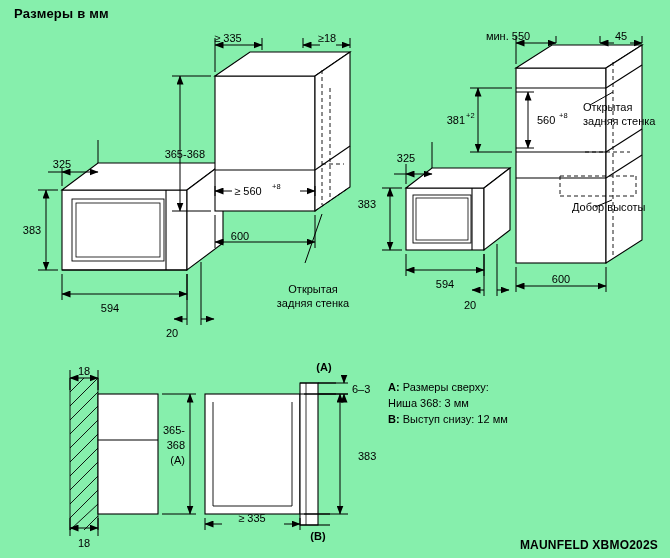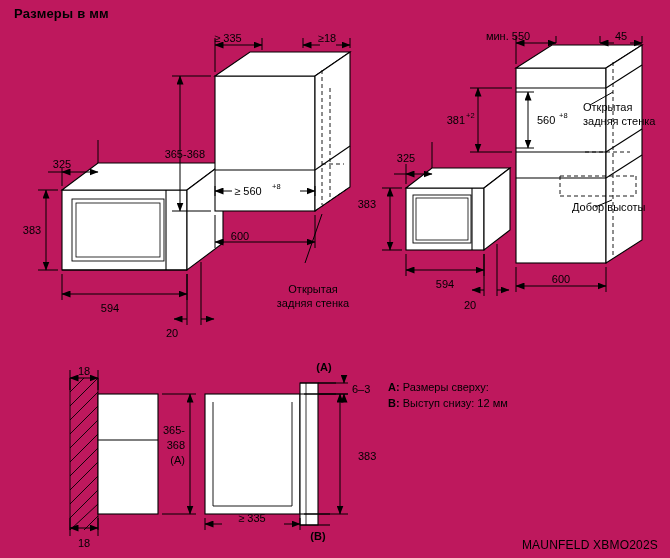--- a/index.html
+++ b/index.html
@@ -9,36 +9,36 @@
   }
   body {
     font-family: "Liberation Sans", sans-serif;
     color: #000000;
   }
   #page {
     position: relative;
     width: 670px;
     height: 558px;
     overflow: hidden;
-    background: #be185d;
+    background: #86efac;
   }
   #title {
     position: absolute;
     left: 14px;
     top: 6px;
     font-size: 13px;
     font-weight: bold;
     letter-spacing: 0.2px;
   }
   #brand {
     position: absolute;
     right: 12px;
     bottom: 6px;
     font-size: 12px;
-    font-weight: normal;
+    font-weight: bold;
     letter-spacing: 0.2px;
     margin-top: 35px;
   }
   .note {
     position: absolute;
     font-size: 11px;
     line-height: 1.28;
     white-space: pre-line;
     text-align: left;
   }
@@ -403,19 +403,20 @@
   <div class="note" style="left:583px; top:100px; width:90px;">Открытая
 задняя стенка</div>
 
   <div class="note" style="left:572px; top:200px; width:110px;">Добор высоты</div>
 
   <div class="legend">
     <div>
       <b>A:</b>
       <span>Размеры сверху:</span>
     </div>
+    <div>Ниша 368: 3 мм</div>
     <div>
       <b>B:</b>
       <span>Выступ снизу: 12 мм</span>
     </div>
   </div>
 
 </div>
 
 </body></html>

